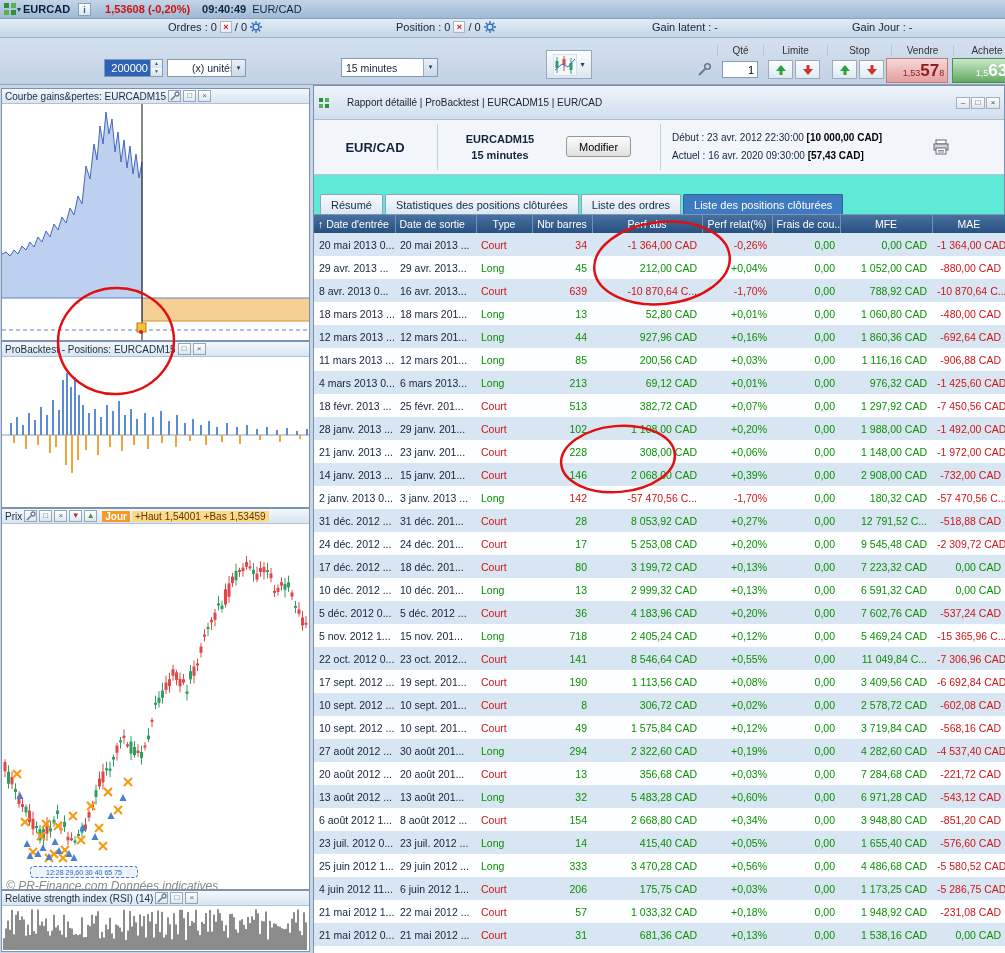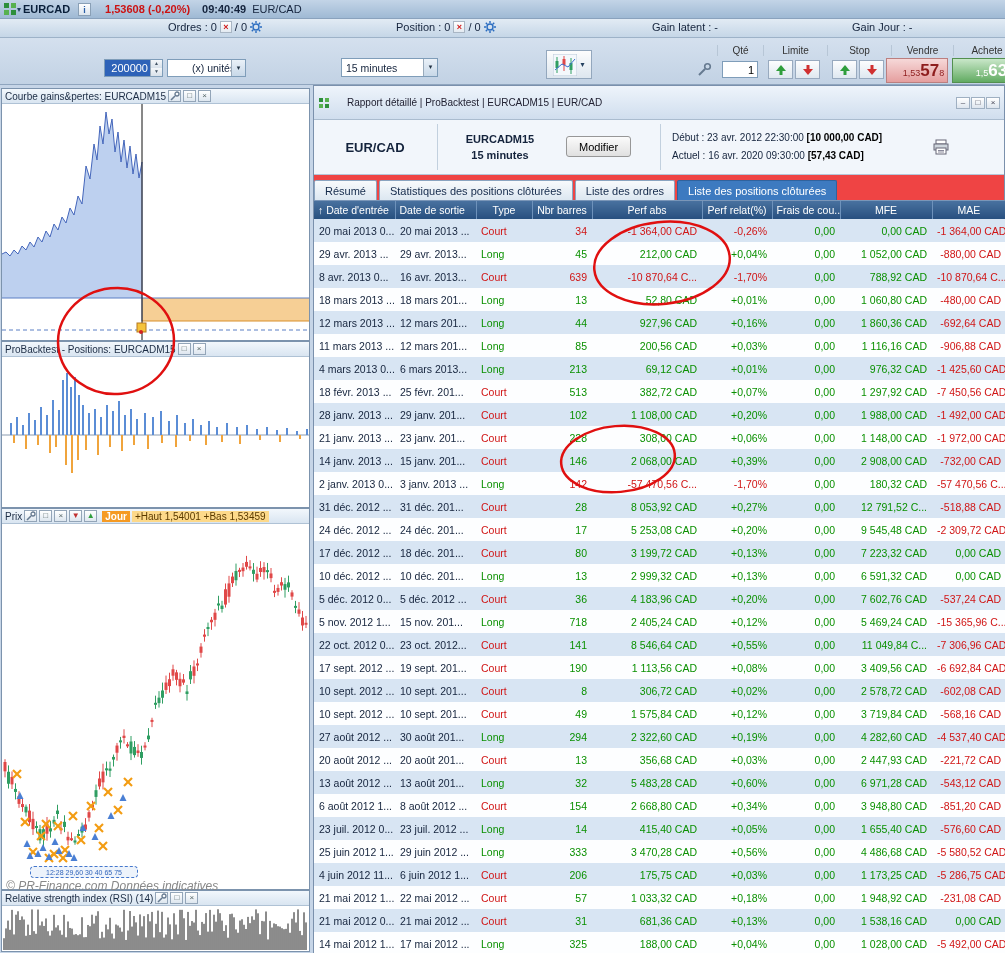--- a/index.html
+++ b/index.html
@@ -75,22 +75,22 @@
   .r-instr { position:absolute; left:0; top:20px; width:122px; text-align:center; font-size:13px; font-weight:bold; }
   .vdiv { position:absolute; top:4px; bottom:4px; border-left:1px solid #c2d0de; }
   .r-dataset { position:absolute; left:128px; top:11px; width:116px; text-align:center;
     font-size:11px; font-weight:bold; line-height:16px; }
   .btn-modifier { position:absolute; left:252px; top:16px; height:21px; padding:0 12px;
     background:linear-gradient(#fbfbfb,#e0e0e0); border:1px solid #979797; border-radius:3px; font-size:11px; }
   .r-dates { position:absolute; left:358px; top:9px; font-size:10px; line-height:18px; }
   .r-dates b { color:#000; }
   .printer-btn { position:absolute; left:614px; top:15px; width:26px; height:24px;
     border:1px solid transparent; display:flex; align-items:center; justify-content:center; }
-  .r-tabs { height:26px; display:flex; align-items:flex-end; gap:2px; padding-left:0;
-    background:#ef4444; border-bottom:1px solid #7a96b8; }
+  .r-tabs { height:40px; display:flex; align-items:flex-end; gap:2px; padding-left:6px;
+    background:#5eead4; border-bottom:1px solid #7a96b8; }
   .tab { border:1px solid #8aa4c0; border-bottom:none; border-radius:2px 2px 0 0;
     background:linear-gradient(#f8fafc,#dce7f1); padding:4px 10px 3px; font-size:11px; color:#13294a;
     white-space:nowrap; cursor:pointer; }
   .tab.active { background:#3d7ac0; color:#fff; border-color:#30629d; }
   table.grid { border-collapse:collapse; table-layout:fixed; width:692px; font-size:10.5px; }
   table.grid thead th { background:linear-gradient(#49719f,#27507f); color:#fff; font-weight:normal;
     height:18px; padding:0 4px; border-right:1px solid #6e92bb; white-space:nowrap; overflow:hidden;
     text-align:center; }
   table.grid thead th.hl { text-align:left; }
   table.grid td { height:23px; padding:0 5px; white-space:nowrap; overflow:hidden; }
@@ -1087,21 +1087,21 @@
             <td class="rt neg">-4 537,40 CAD</td>
           </tr>
           <tr>
             <td>20 août 2012 ...</td>
             <td>20 août 201...</td>
             <td class="court">Court</td>
             <td class="rt pos">13</td>
             <td class="rt pos">356,68 CAD</td>
             <td class="rt pos">+0,03%</td>
             <td class="rt fees">0,00</td>
-            <td class="rt pos">2 447,93 CAD</td>
+            <td class="rt pos">7 284,68 CAD</td>
             <td class="rt neg">-221,72 CAD</td>
           </tr>
           <tr>
             <td>13 août 2012 ...</td>
             <td>13 août 201...</td>
             <td class="long">Long</td>
             <td class="rt pos">32</td>
             <td class="rt pos">5 483,28 CAD</td>
             <td class="rt pos">+0,60%</td>
             <td class="rt fees">0,00</td>

